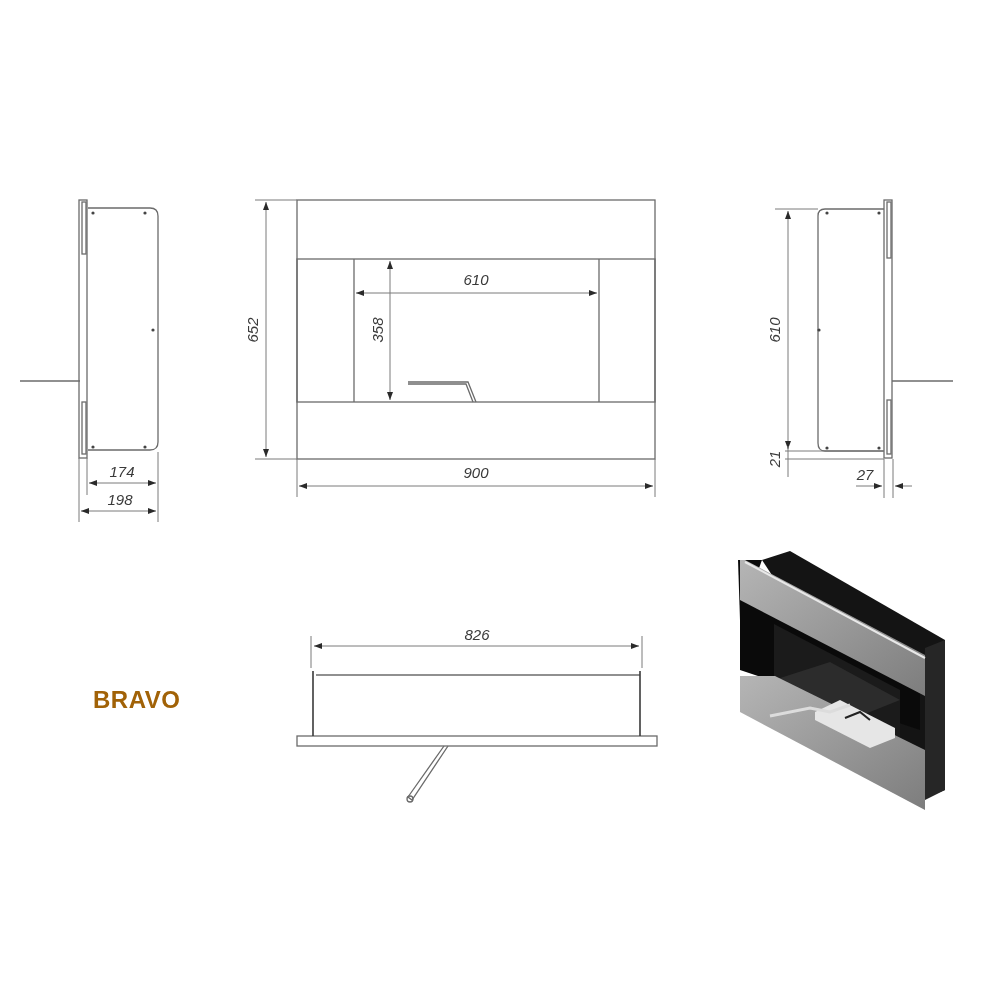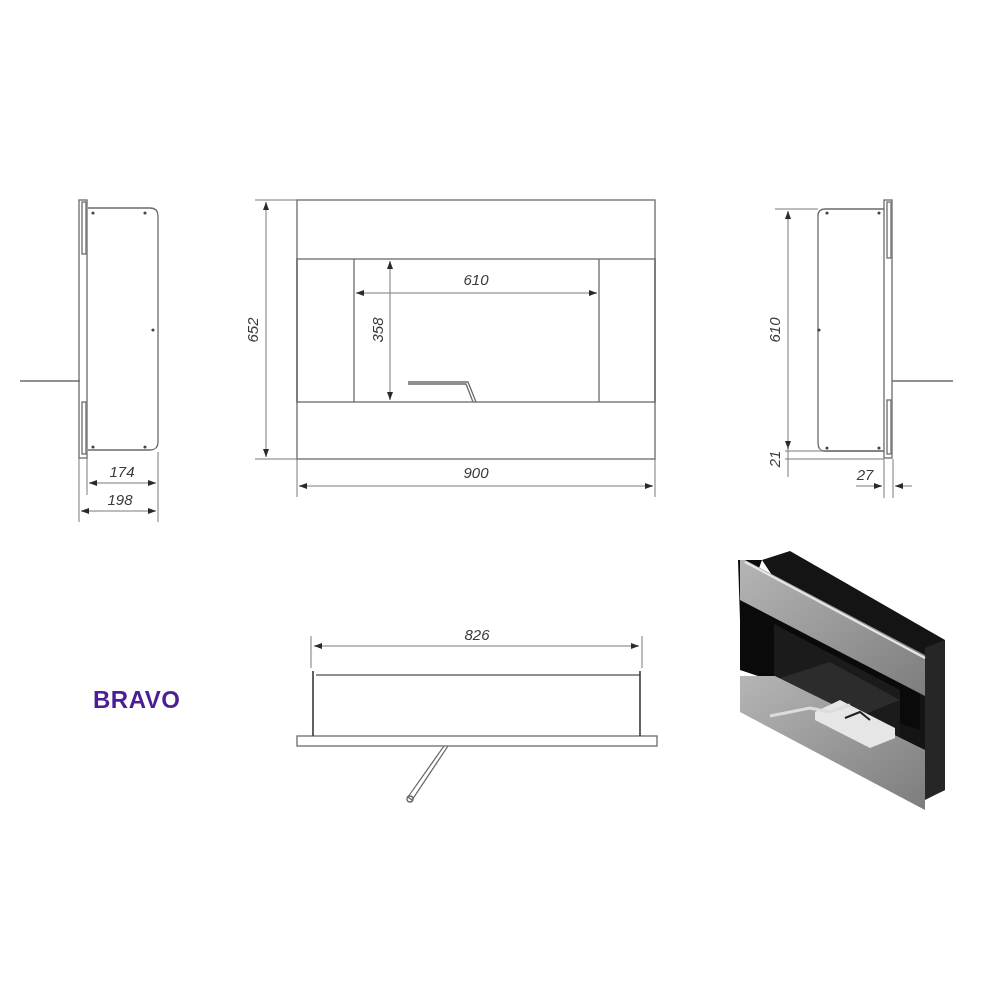--- a/index.html
+++ b/index.html
@@ -4,21 +4,21 @@
 <style>
   html, body { margin:0; padding:0; background:#ffffff; }
   body { width:1000px; height:1000px; position:relative; overflow:hidden; font-family:"Liberation Sans", sans-serif; }
   svg { position:absolute; left:0; top:0; }
   .ln { stroke:#6b6b6b; stroke-width:1.3; fill:none; }
   .lnd { stroke:#3a3a3a; stroke-width:1.6; fill:none; }
   .dim { stroke:#7a7a7a; stroke-width:1; fill:none; }
   .dimtxt { font-family:"Liberation Sans", sans-serif; font-style:italic; font-size:15px; fill:#3a3a3a; }
   .arrow { fill:#2a2a2a; }
   .dot { fill:#444; }
-  #title { position:absolute; left:93px; top:686px; font-size:24px; font-weight:bold; color:#4c1d95; letter-spacing:0.5px; }
+  #title { position:absolute; left:93px; top:686px; font-size:24px; font-weight:bold; color:#a16207; letter-spacing:0.5px; }
 </style>
 </head>
 <body>
 
 <svg width="1000" height="1000" viewBox="0 0 1000 1000">
   <defs>
     <marker id="ar" markerWidth="8" markerHeight="6" refX="8" refY="3" orient="auto-start-reverse">
       <path d="M0,0 L8,3 L0,6 z" class="arrow"></path>
     </marker>
     <linearGradient id="steel" x1="0" y1="0" x2="1" y2="1">

